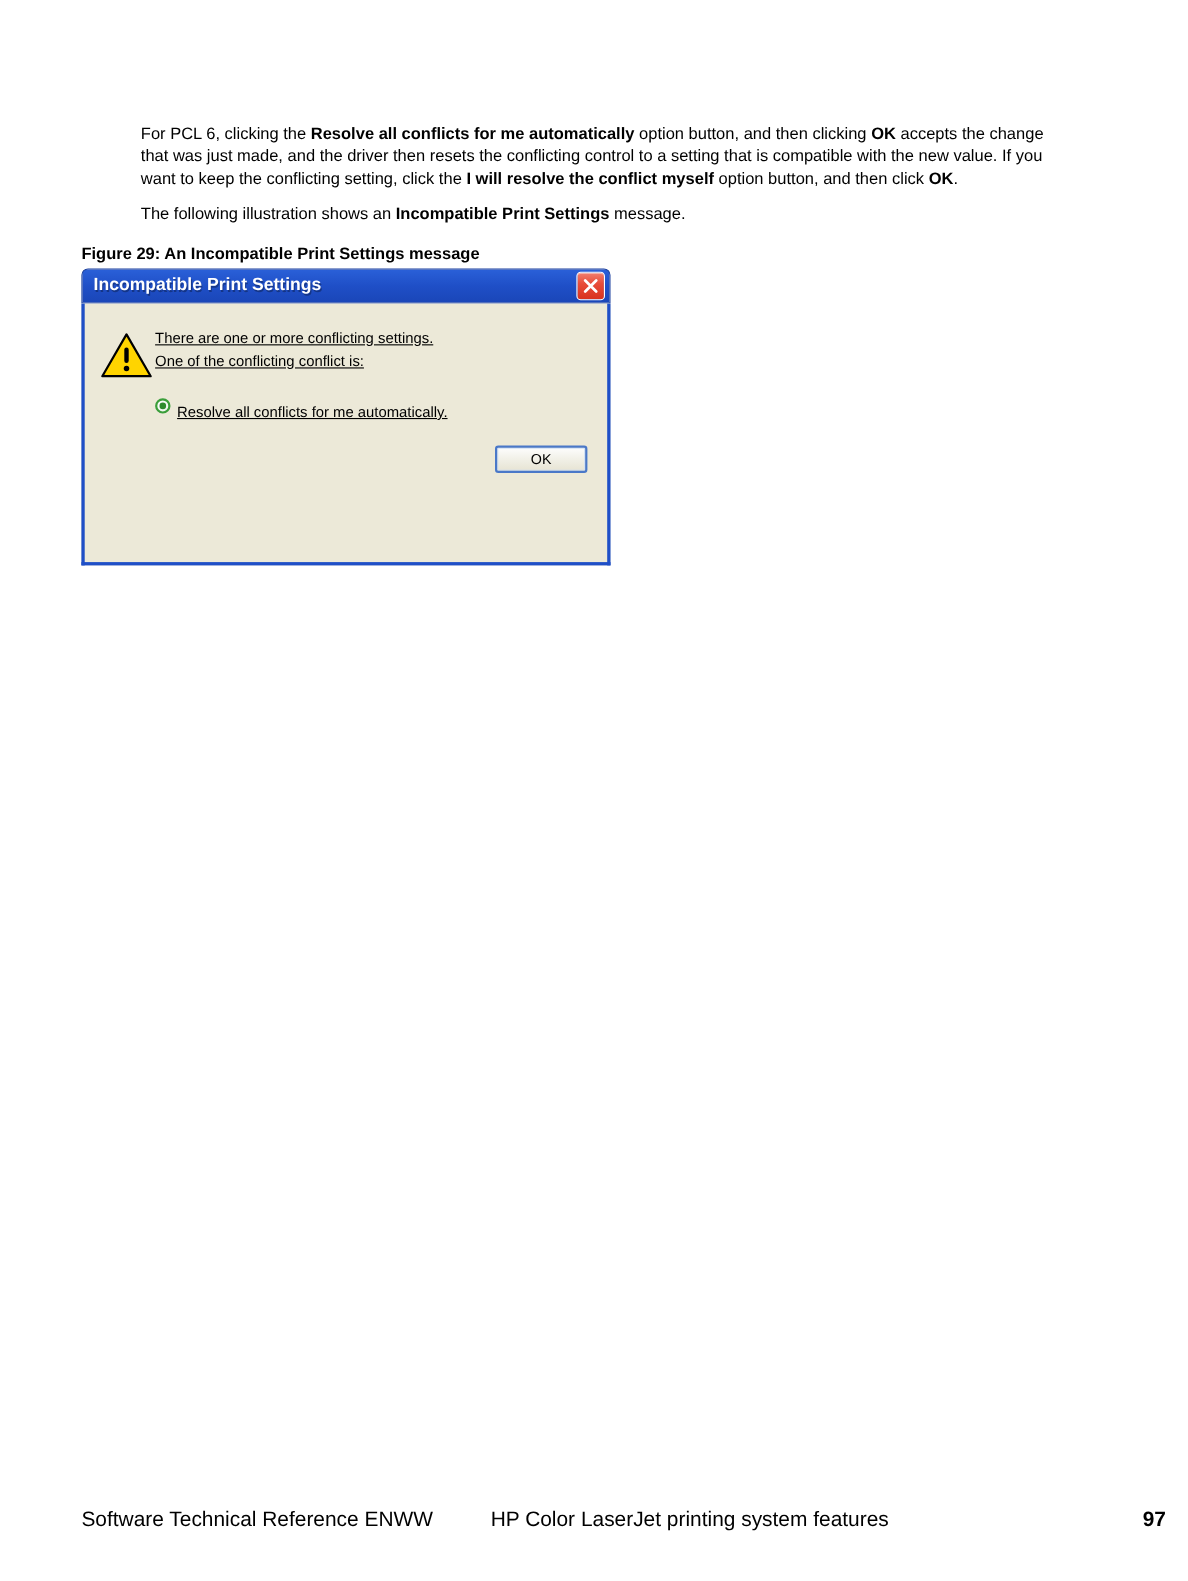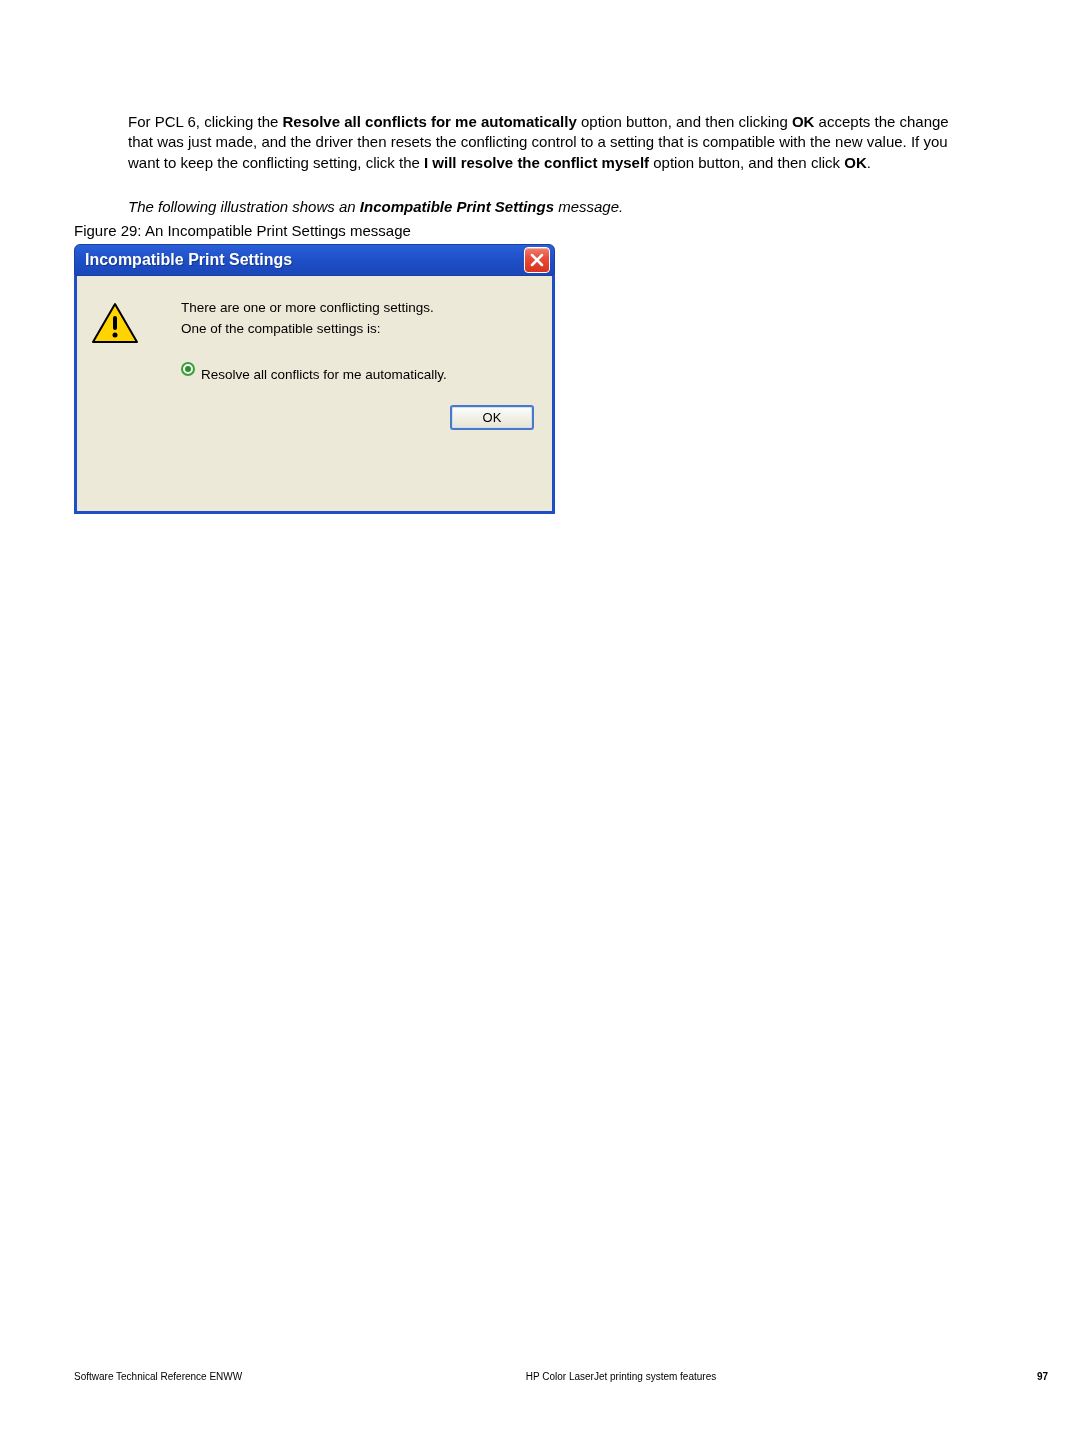--- a/index.html
+++ b/index.html
@@ -18,26 +18,26 @@
     width: 1080px;
     height: 1437px;
   }
   .body-text {
     position: absolute;
     left: 128px;
     width: 830px;
     line-height: 1.35;
   }
   .para1 { top: 112px; }
-  .para2 { top: 197px; font-style: italic; }
+  .para2 { top: 185px; }
   .figcap {
     position: absolute;
     left: 74px;
     top: 222px;
-    font-weight: normal;
+    font-weight: bold;
     font-size: 15px;
   }
   b { font-weight: bold; }
 
   
   .dlg-wrap {
     position: absolute;
     left: 74px;
     top: 244px;
     width: 481px;
@@ -86,21 +86,22 @@
     min-height: 238px;
   }
   .dlg-icon {
     position: absolute;
     left: 14px;
     top: 26px;
     width: 48px;
     height: 42px;
   }
   .dlg-content {
-    margin-left: 86px;
+    margin-left: 46px;
+    text-decoration: underline;
   }
   .dlg-line { line-height: 1.55; }
   .dlg-block2 { margin-top: 24px; }
   .dlg-radios { margin-top: 22px; }
   .radio-row {
     display: flex;
     gap: 6px;
     line-height: 1.9;
   }
   .radio {
@@ -137,23 +138,23 @@
     border: 2px solid #4a78c8;
     border-radius: 3px;
     background: linear-gradient(to bottom, #fdfdfd 0%, #f1f0e7 50%, #e7e4d3 100%);
     box-shadow: inset 0 0 0 1px #cfe0f5;
   }
 
   
   .footer {
     position: absolute;
     left: 74px;
-    right: 32px;
+    right: 20px;
     bottom: 50px;
-    font-size: 10px;
+    font-size: 19px;
     height: 16px;
   }
   .footer-left { position: absolute; left: 0; }
   .footer-center { position: absolute; left: 0; right: 0; text-align: center; padding-left: 120px; }
   .footer-right { position: absolute; right: 0; font-weight: bold; text-align: center; }
 </style>
 </head>
 <body>
 
 <div class="page">
@@ -182,21 +183,21 @@
     <div class="dlg-body">
       <span class="dlg-icon">
         <svg width="48" height="42" viewBox="0 0 48 42">
           <polygon points="24,2 46,40 2,40" fill="#ffd400" stroke="#000" stroke-width="2" stroke-linejoin="round"></polygon>
           <rect x="22" y="14" width="4" height="14" rx="2" fill="#000"></rect>
           <circle cx="24" cy="33" r="2.5" fill="#000"></circle>
         </svg>
       </span>
       <div class="dlg-content">
         <div class="dlg-line">There are one or more conflicting settings.</div>
-        <div class="dlg-line">One of the compatible settings is:</div>
+        <div class="dlg-line">One of the conflicting conflict is:</div>
         <div class="dlg-radios">
           <div class="radio-row">
             <span class="radio sel"></span>
             <span>Resolve all conflicts for me automatically.</span>
           </div>
         </div>
         <div class="dlg-ok-row">
           <span class="dlg-ok">OK</span>
         </div>
       </div>

